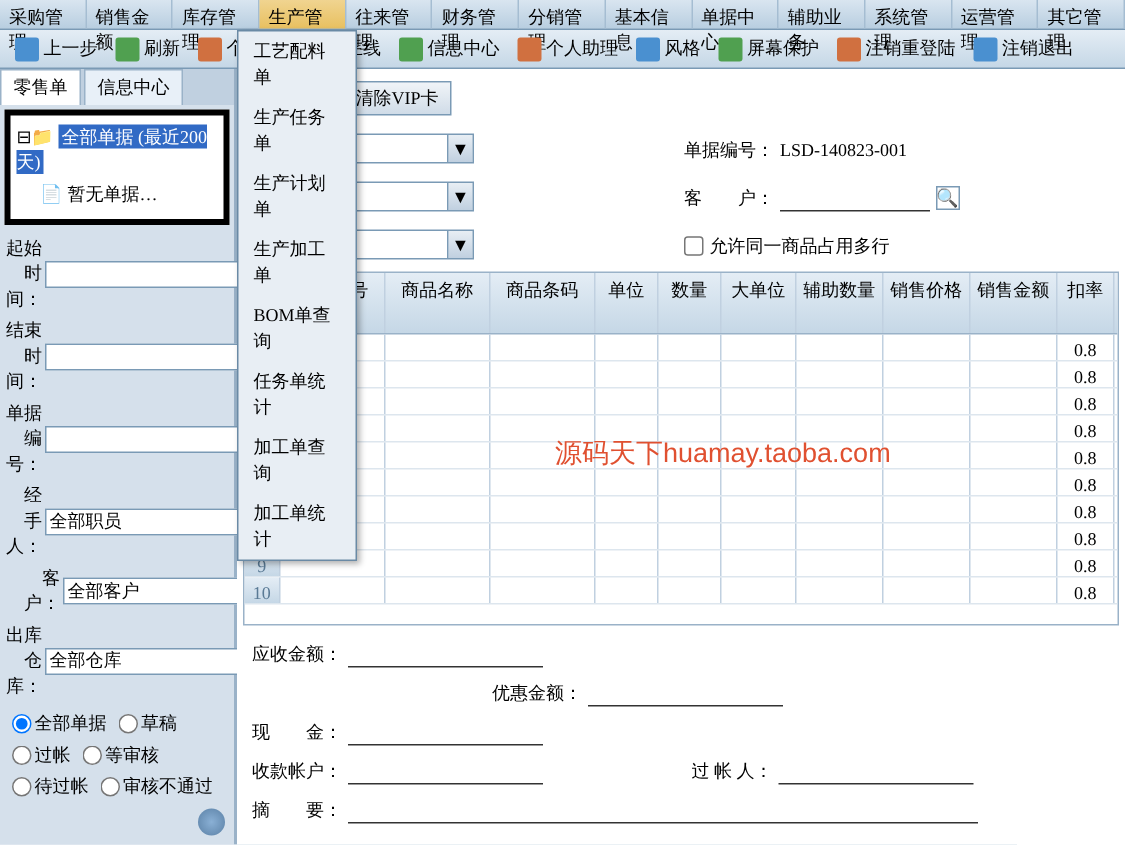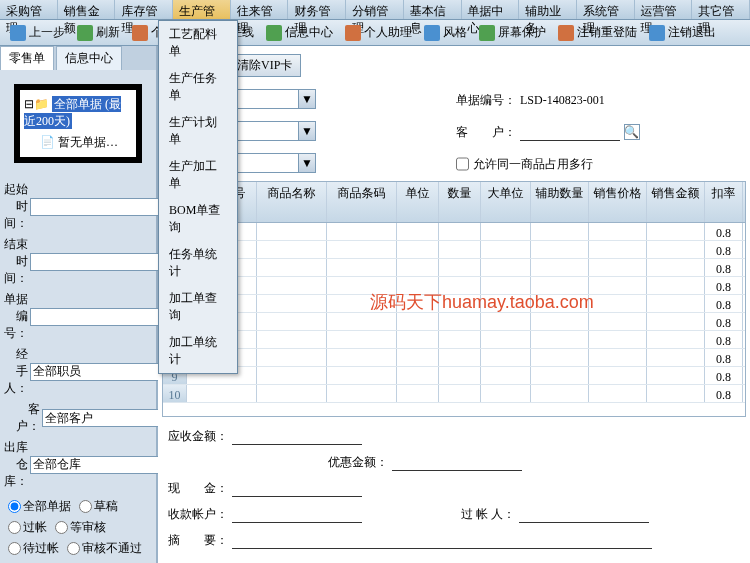--- a/index.html
+++ b/index.html
@@ -10,21 +10,21 @@
 .toolbar{background:linear-gradient(#e4edf5,#c5d7e6);height:26px;display:flex;align-items:center;padding:0 4px;border-bottom:1px solid #7a9ab5}
 .toolbar>div{display:flex;align-items:center;padding:0 6px;gap:3px}
 .toolbar .ico{width:16px;height:16px;display:inline-block;border-radius:2px}
 .dropdown{position:absolute;left:158px;top:20px;background:#e8eef4;border:1px solid #6a8aa5;box-shadow:2px 2px 4px rgba(0,0,0,.3);width:80px;z-index:100}
 .dropdown>div{padding:5px 10px;cursor:pointer}
 .main{display:flex;height:calc(100% - 46px)}
 .left{width:158px;background:#d5e0eb;border-right:2px solid #9ab2c8;display:flex;flex-direction:column}
 .tabs{display:flex;background:#c0d0e0}
 .tab{padding:3px 8px;background:#e8f0f8;border:1px solid #9ab2c8;border-bottom:none;margin-right:2px}
 .tab.active{background:#fff}
-.tree{flex:1;background:#fff;border:6px solid #000000;margin:14px;padding:4px;font-size:11px}
+.tree{flex:1;background:#fff;border:4px solid #000000;margin:3px;padding:4px;font-size:11px}
 .tree .node{padding:2px 0}
 .tree .sel{background:#316ac5;color:#fff;padding:1px 2px}
 .filters{padding:4px;background:#d5e0eb}
 .frow{display:flex;align-items:center;margin-bottom:4px;gap:2px}
 .frow label{width:50px;text-align:right}
 .frow input[type=text],.frow select{flex:1;border:1px solid #7a9ab5;height:18px;background:#fff;padding:0 2px}
 .sicon{width:16px;height:16px;background:#fff;border:1px solid #7a9ab5;display:inline-flex;align-items:center;justify-content:center}
 .radios{display:flex;flex-wrap:wrap;gap:4px 8px;padding:4px}
 .radios label{display:flex;align-items:center;gap:2px}
 .pgbtn{width:18px;height:18px;background:radial-gradient(#8ab0d5,#5a80a5);border-radius:50%;margin:2px}

